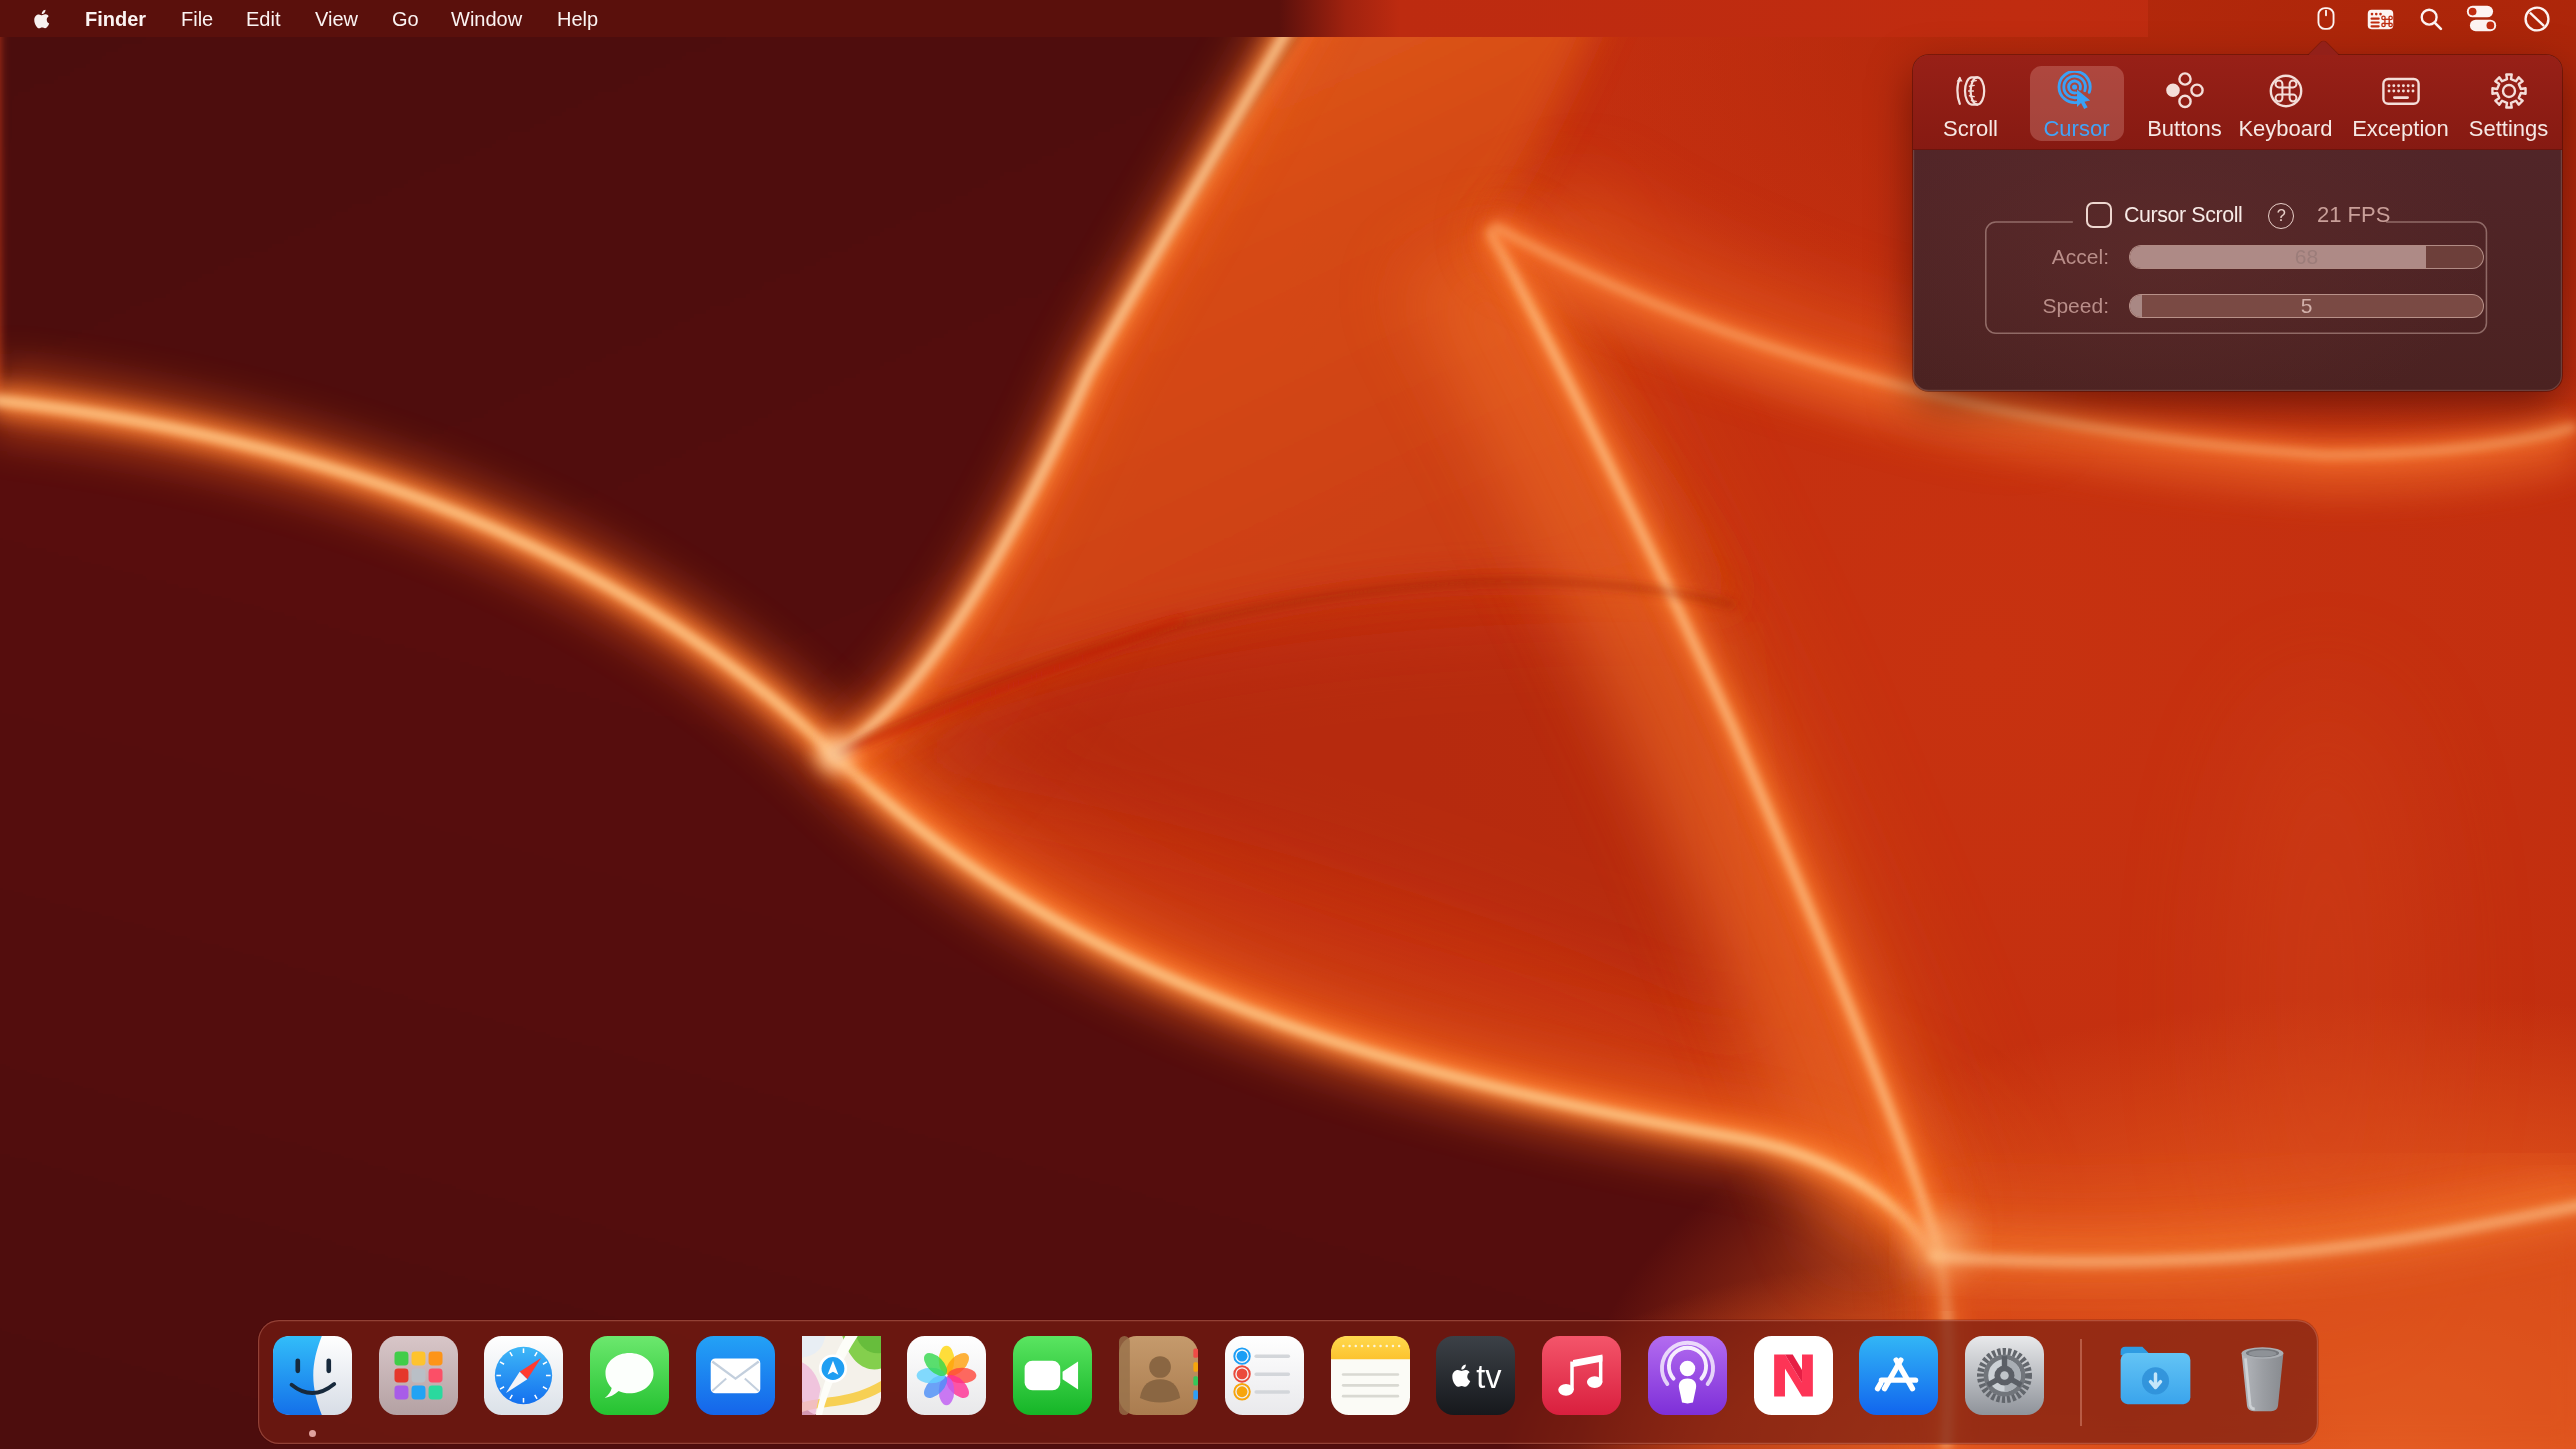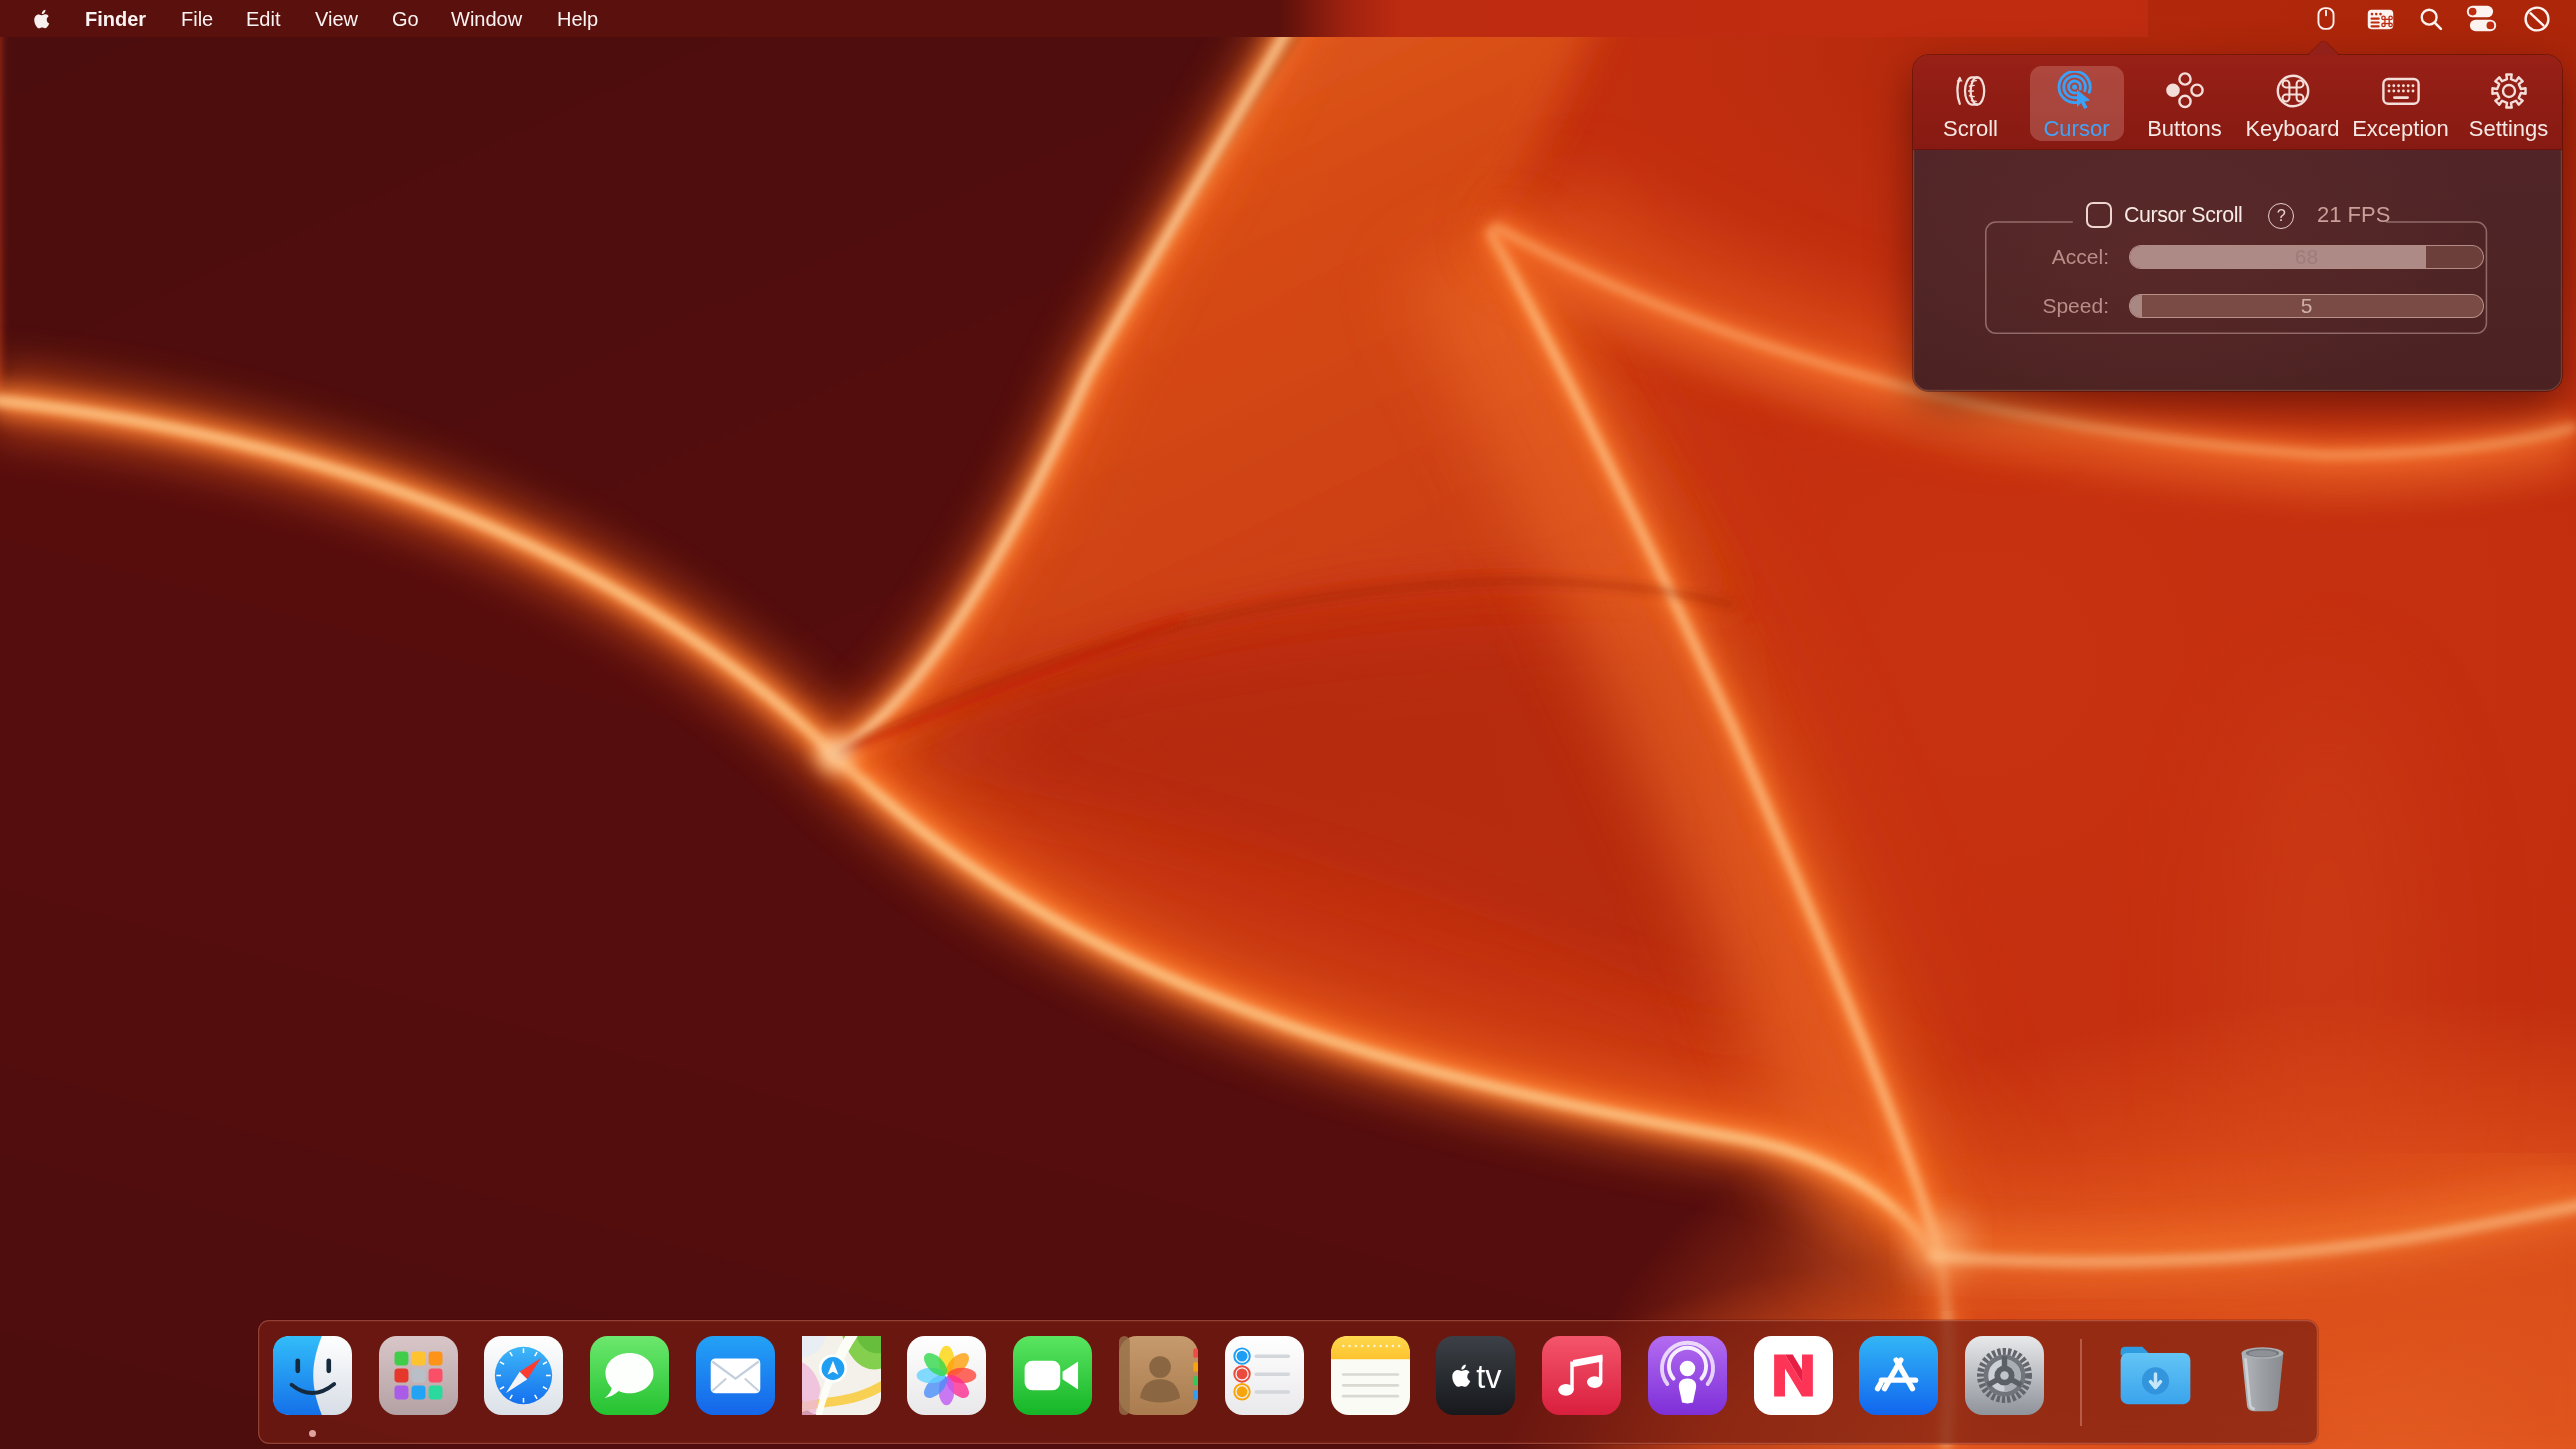--- a/index.html
+++ b/index.html
@@ -26,21 +26,21 @@
   #selpill{position:absolute;left:117px;top:11px;width:94px;height:75px;border-radius:11.7px;
     background:rgba(255,202,192,0.24);}
   .prow{position:absolute;color:#f7eae6;font-size:22px;}
   #fieldset-svg{position:absolute;left:72px;top:166px;}
   .slider{position:absolute;left:216px;width:355px;height:24px;border-radius:12.4px;
     box-sizing:border-box;border:1.6px solid rgba(246,216,206,0.5);overflow:hidden;}
   .slider .fill{position:absolute;left:0;top:0;bottom:0;}
   .slider .val{position:absolute;left:0;right:0;top:0;height:21px;line-height:22px;text-align:center;font-size:21px;}
   .dimlab{position:absolute;height:24px;line-height:24px;text-align:right;color:#b98e89;font-size:21px;width:124px;}
   
-  #dock{position:absolute;left:258px;top:1320px;width:2060px;height:124px;border-radius:11px;
+  #dock{position:absolute;left:258px;top:1320px;width:2060px;height:124px;border-radius:21px;
     background:rgba(118,28,18,0.68);
     box-shadow:inset 0 0 0 1.2px rgba(255,175,155,0.28), 0 0 0 0.8px rgba(70,5,5,0.25);}
   .dicon{position:absolute;top:15.6px;width:79px;height:79px;}
   #dsep{position:absolute;left:1822px;top:19.4px;width:1.6px;height:87px;background:rgba(255,190,170,0.33);}
   #fdot{position:absolute;left:51px;top:110px;width:7px;height:7px;border-radius:3.9px;background:#dfa29e;}
 </style>
 </head>
 <body>
 <svg id="wall" viewBox="0 0 3312 1864" preserveAspectRatio="none">
   <defs>
@@ -228,21 +228,21 @@
     <svg class="ticon" width="40" height="40" viewBox="0 0 50 50">
       <g stroke="#f4ded9" stroke-width="3" fill="none">
         <circle cx="25" cy="10" r="7"></circle>
         <circle cx="10" cy="24" r="7" fill="#f4ded9"></circle>
         <circle cx="40" cy="24" r="7"></circle>
         <circle cx="25" cy="38" r="7"></circle>
       </g>
     </svg>
     <div class="tlab">Buttons</div>
   </div>
-  <div class="tab" style="left:329px">
+  <div class="tab" style="left:322px">
     <svg class="ticon" width="40" height="40" viewBox="0 0 50 50">
       <circle cx="25" cy="25" r="19" stroke="#f4ded9" stroke-width="3" fill="none"></circle>
       <g stroke="#f4ded9" stroke-width="2.5" fill="none">
         <path d="M20.5,20.5 H29.5 V29.5 H20.5 Z"></path>
         <path d="M20.5,20.5 V16.2 A4.3,4.3 0 1 0 16.2,20.5 Z"></path>
         <path d="M29.5,20.5 V16.2 A4.3,4.3 0 1 1 33.8,20.5 Z"></path>
         <path d="M20.5,29.5 V33.8 A4.3,4.3 0 1 1 16.2,29.5 Z"></path>
         <path d="M29.5,29.5 V33.8 A4.3,4.3 0 1 0 33.8,29.5 Z"></path>
       </g>
     </svg>

